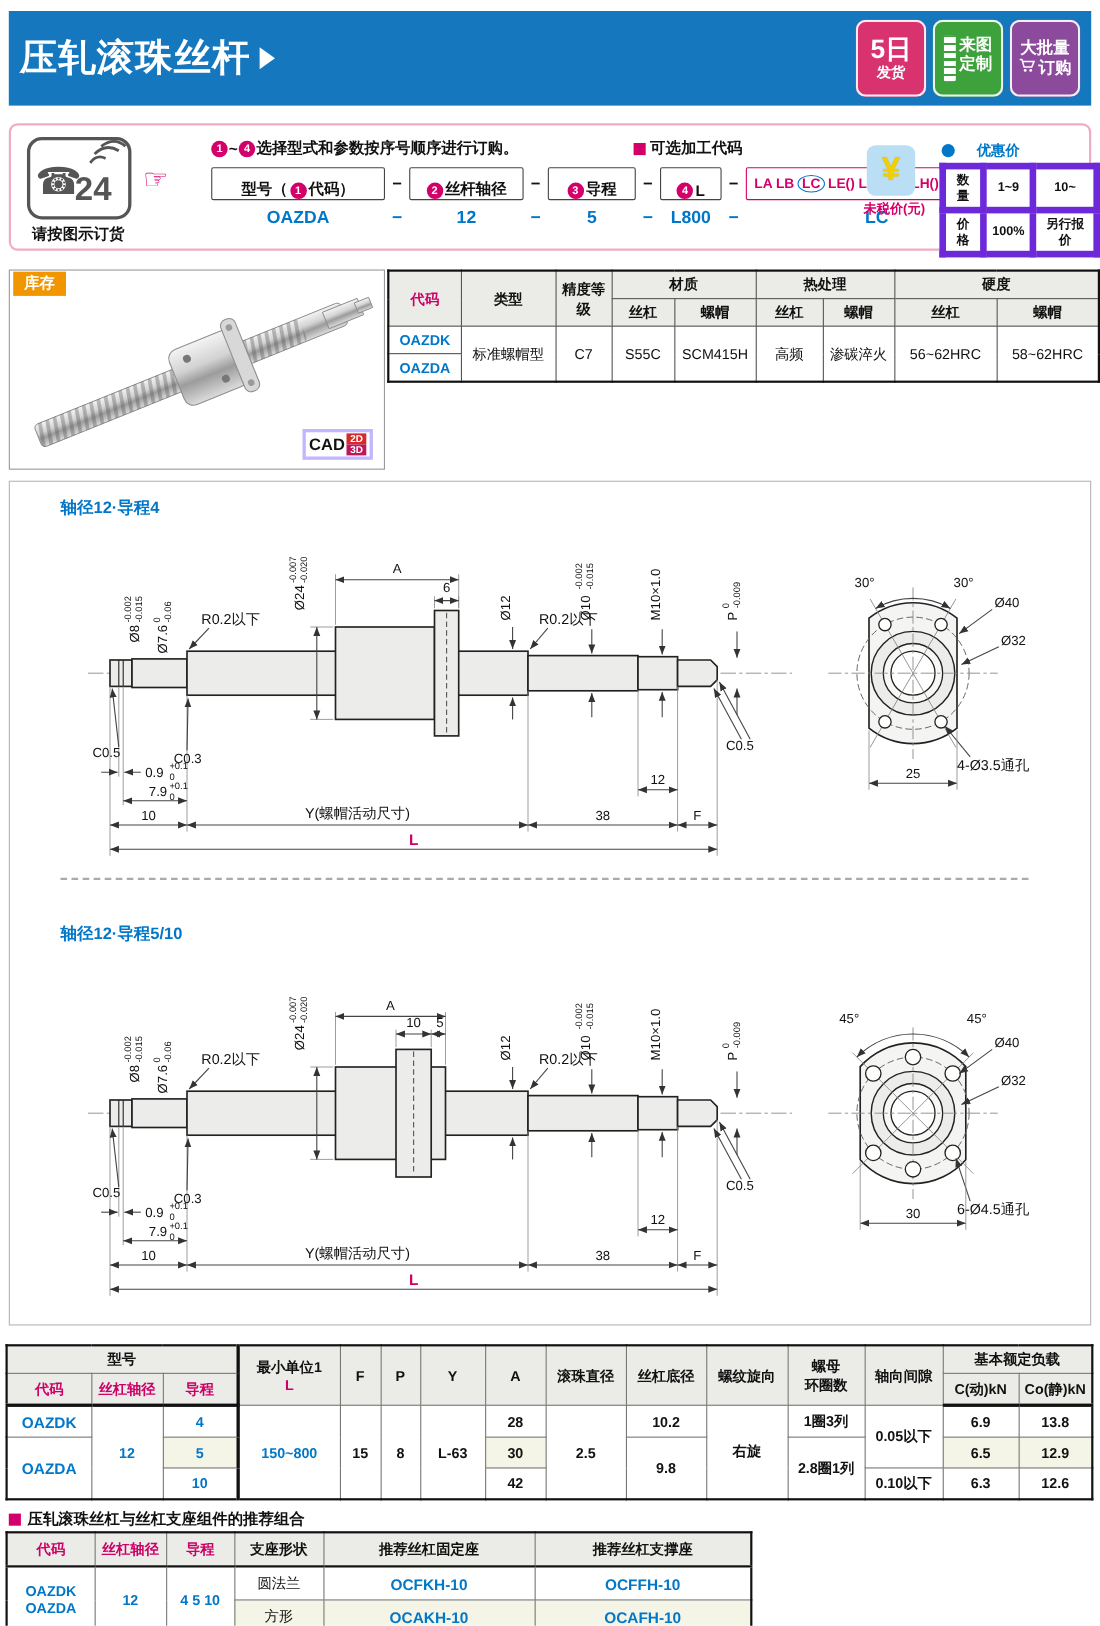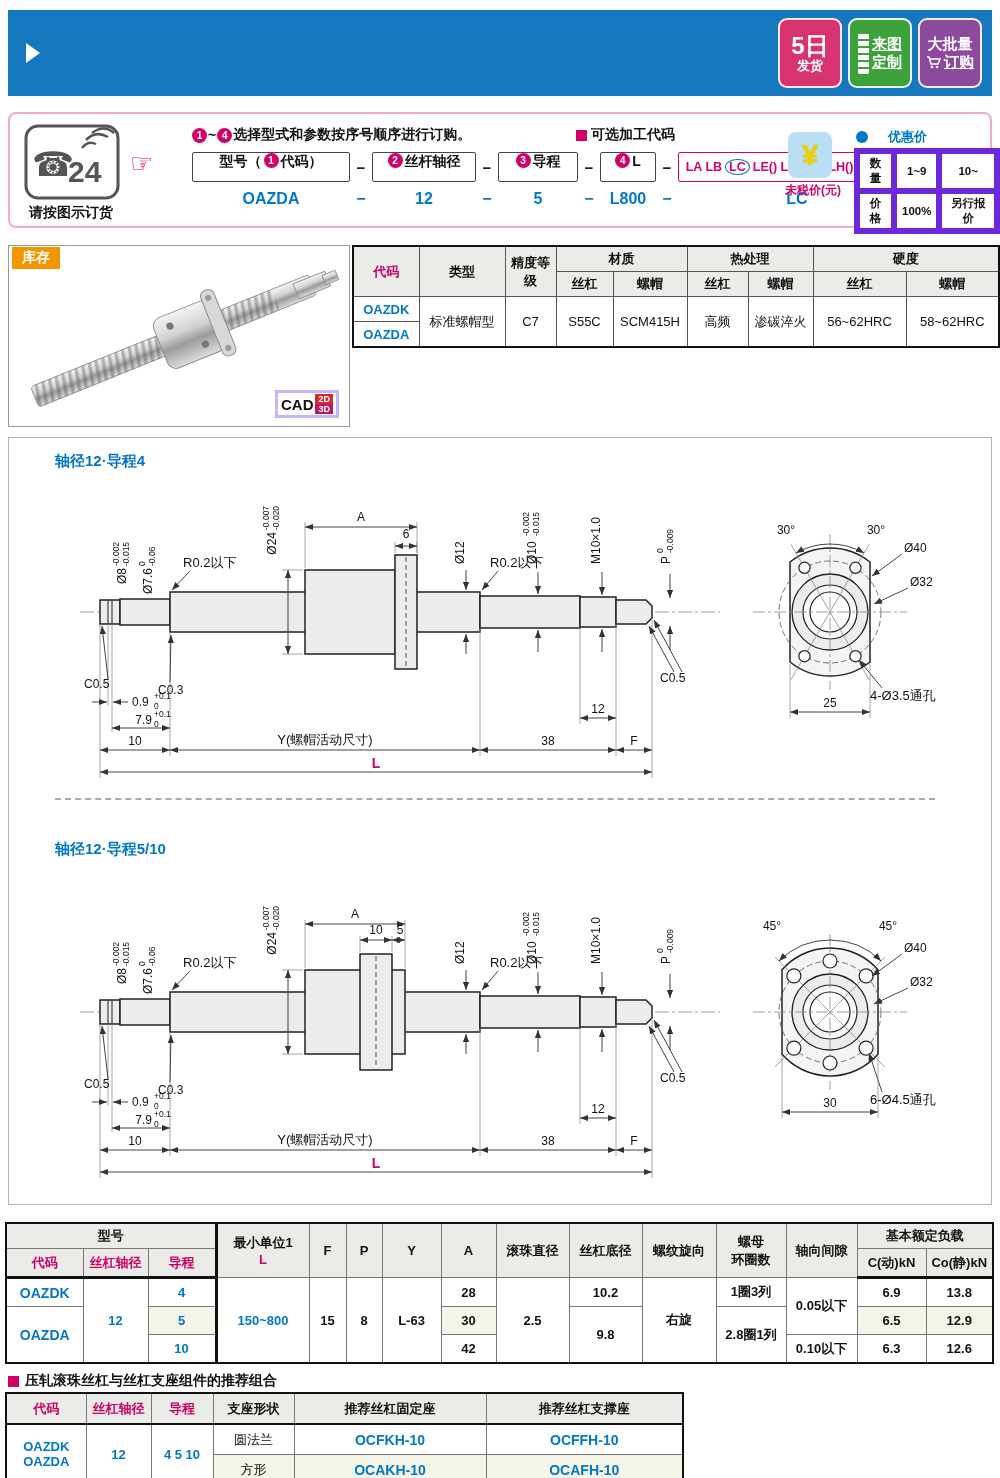--- a/index.html
+++ b/index.html
@@ -9,30 +9,30 @@
   .hdr{left:8px;top:10px;width:984px;height:86px;background:#1578be;display:flex;align-items:center;padding:0 10px;box-sizing:border-box;}
   .hdr-title{color:#fff;font-size:34px;font-weight:bold;letter-spacing:1px;}
   .hdr-arrow{width:0;height:0;border-left:14px solid #fff;border-top:10px solid transparent;border-bottom:10px solid transparent;margin:0 10px 0 8px;}
   .hdr-sub{color:#fff;line-height:1.15;}
   .hdr-sub .s1{font-size:25px;font-weight:bold;}
   .hdr-sub .s2{font-size:17px;font-weight:bold;}
   .badges{margin-left:auto;display:flex;gap:6px;}
   .badge{width:64px;height:70px;border-radius:9px;color:#fff;font-weight:bold;display:flex;flex-direction:column;align-items:center;justify-content:center;box-shadow:inset 0 0 0 2px rgba(255,255,255,.9);text-align:center;}
   .badge .big{font-size:24px;line-height:1.05;}
   .badge .small{font-size:13px;line-height:1.2;}
-  .badge-row{display:flex;align-items:center;gap:3px;text-decoration:underline;}
+  .badge-row{display:flex;align-items:flex-start;gap:3px;}
   .ruler{width:11px;height:42px;background:#fff;background-image:repeating-linear-gradient(to bottom,#3ea23c 0 2px,transparent 2px 7px);border-radius:2px;}
   
   .order{left:8px;top:112px;width:984px;height:116px;border:2px solid #efacc3;border-radius:8px;background:#fff;box-sizing:border-box;}
   .phone-note{left:16px;top:204px;width:110px;text-align:center;font-size:14px;font-weight:bold;}
   .finger{left:130px;top:148px;font-size:26px;color:#d4006a;font-weight:bold;}
   .inst{left:192px;top:126px;font-size:14px;font-weight:bold;display:flex;align-items:center;gap:1px;}
   .num{display:inline-block;width:15px;height:15px;border-radius:50%;background:#d4006a;color:#fff;font-size:10px;font-weight:bold;line-height:15px;text-align:center;}
   .ord-grid{left:192px;top:152px;display:grid;grid-template-columns:158px 18px 104px 18px 80px 18px 56px 18px 238px;column-gap:2px;row-gap:8px;align-items:center;}
-  .obox{height:28px;border:1.5px solid #444;border-radius:2px;display:flex;align-items:flex-start;justify-content:center;gap:2px;font-size:14px;font-weight:bold;background:#fff;}
+  .obox{height:28px;border:1.5px solid #444;border-radius:2px;display:flex;align-items:flex-end;justify-content:center;gap:2px;font-size:14px;font-weight:bold;background:#fff;}
   .odash{text-align:center;font-size:15px;font-weight:bold;}
   .oval{text-align:center;color:#0077c8;font-size:16px;font-weight:bold;}
   .codes-box{height:28px;border:1.5px solid #d4006a;border-radius:2px;color:#d4006a;font-size:12.5px;font-weight:bold;display:flex;align-items:center;justify-content:center;gap:3px;white-space:nowrap;}
   .lc-circ{border:1.5px solid #0077c8;border-radius:50%;padding:0 3px;}
   .opt-title{left:576px;top:126px;font-size:14px;font-weight:bold;display:flex;align-items:center;gap:4px;}
   .psq{width:11px;height:11px;background:#d4006a;display:inline-block;}
   .yen-tile{left:788px;top:132px;width:44px;height:46px;background:#badef4;border-radius:8px;color:#f3cf00;font-size:30px;font-weight:bold;display:flex;align-items:center;justify-content:center;text-shadow:0 0 1px #c8a800;}
   .untaxed{left:770px;top:182px;width:86px;text-align:center;color:#d4006a;font-size:12px;font-weight:bold;}
   .deal{left:856px;top:128px;font-size:13px;font-weight:bold;color:#0077c8;display:flex;align-items:center;gap:20px;}
   .deal-dot{width:12px;height:12px;border-radius:50%;background:#0077c8;display:inline-block;}
@@ -71,20 +71,21 @@
   table.combo{left:5px;top:1392px;border-collapse:collapse;table-layout:fixed;}
   table.combo td{border:1px solid #777;text-align:center;font-size:13px;height:27px;background:#fff;}
   table.combo tr.h td{background:#ebebe8;font-weight:bold;border-bottom:2px solid #111;}
   table.combo .pn{font-size:14px;font-weight:bold;}
   .minL{color:#cc0066;font-weight:bold;}
 </style>
 </head>
 <body>
 
 <div class="abs hdr">
+  <div class="hdr-title">压轧滚珠丝杆</div>
   <div class="hdr-arrow"></div>
   <div class="badges">
     <div class="badge" style="background:#d8336f;">
       <span class="big">5日</span>
       <span class="small">发货</span>
     </div>
     <div class="badge" style="background:#3ea23c;">
       <div class="badge-row">
         <span class="ruler"></span>
         <span>

